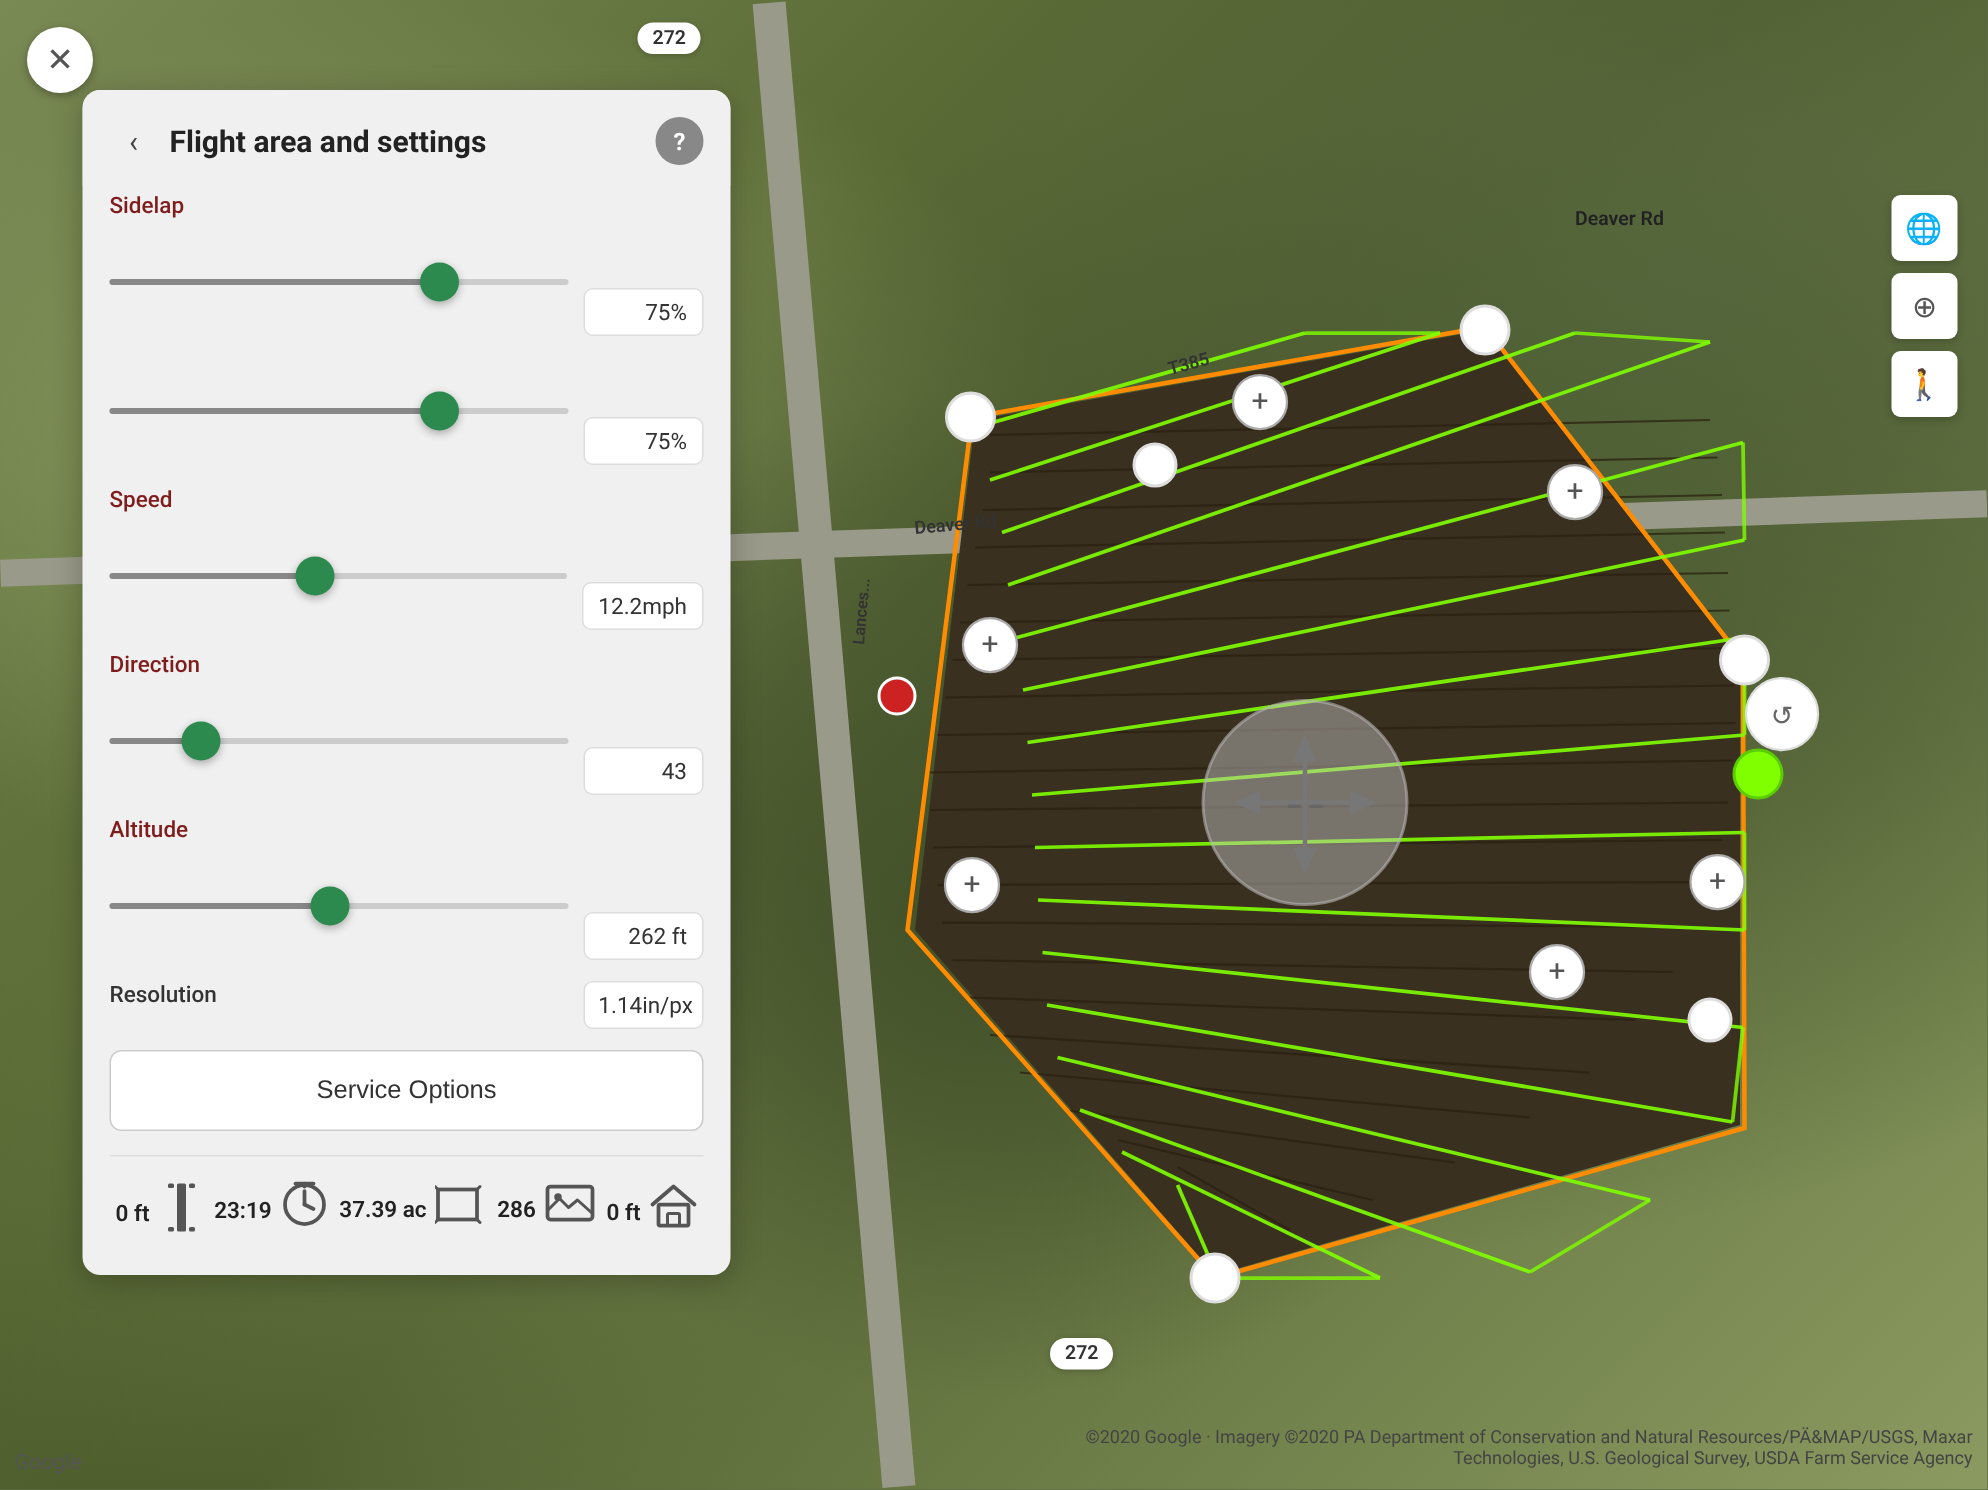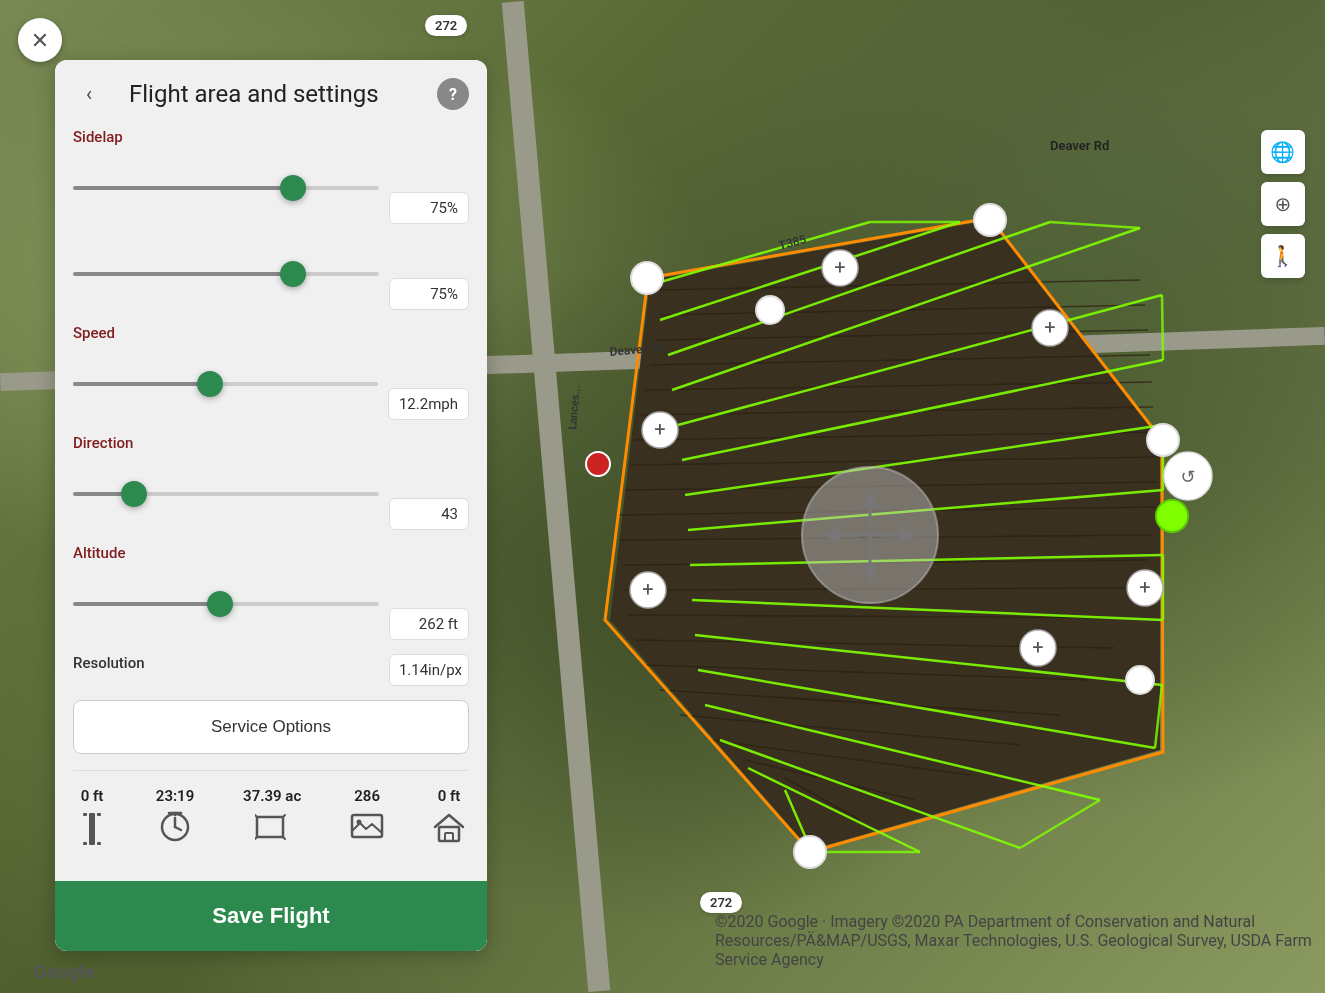--- a/index.html
+++ b/index.html
@@ -110,25 +110,24 @@
       height: 32px;
       display: flex;
       align-items: center;
       justify-content: center;
       cursor: pointer;
       color: #444;
       font-size: 20px;
     }
 
     .panel-title {
-      font-size: 24px;
-      font-weight: 400;
+      font-size: 20px;
+      font-weight: 700;
       color: #222;
       flex: 1;
-      margin-left: 16px;
     }
 
     .help-btn {
       width: 32px;
       height: 32px;
       border-radius: 50%;
       background: #888;
       color: white;
       display: flex;
       align-items: center;
@@ -258,21 +257,21 @@
     .stats-row {
       display: flex;
       justify-content: space-between;
       align-items: flex-start;
       padding: 0 4px;
       margin-bottom: 8px;
     }
 
     .stat-item {
       display: flex;
-      flex-direction: column;
+      flex-direction: row;
       align-items: center;
       gap: 6px;
     }
 
     .stat-value {
       font-size: 15px;
       font-weight: 600;
       color: #222;
       text-align: center;
     }
@@ -322,35 +321,35 @@
       font-size: 20px;
       color: #555;
       margin-bottom: 6px;
     }
 
     
     .google-watermark {
       position: absolute;
       bottom: 10px;
       left: 10px;
-      font-size: 19px;
-      font-weight: 700;
+      font-size: 14px;
+      font-weight: 400;
       color: #555;
       z-index: 5;
-      margin-left: 24px;
     }
 
     .map-attribution {
       position: absolute;
-      bottom: 24px;
+      bottom: 14px;
       right: 10px;
-      font-size: 16px;
+      font-size: 12px;
       color: #444;
       z-index: 5;
       max-width: 600px;
+      text-align: right;
     }
 
     
     .route-badge {
       position: absolute;
       top: 15px;
       left: 425px;
       background: white;
       border-radius: 12px;
       padding: 3px 10px;
@@ -667,21 +666,20 @@
             <rect x="6" y="16" width="20" height="14" rx="1" fill="none" stroke="#555" stroke-width="2.5"></rect>
             <rect x="12" y="22" width="8" height="8" rx="1" fill="none" stroke="#555" stroke-width="2"></rect>
           </svg>
         </div>
       </div>
 
     </div>
   </div>
 
   
-  <button class="save-btn">Save Flight</button>
 
 </div>
 
 <div class="map-controls">
   <div class="map-ctrl-btn">🌐</div>
   <div class="map-ctrl-btn">⊕</div>
   <div class="map-ctrl-btn">🚶</div>
 </div>
 
 <div class="google-watermark">Google</div>

